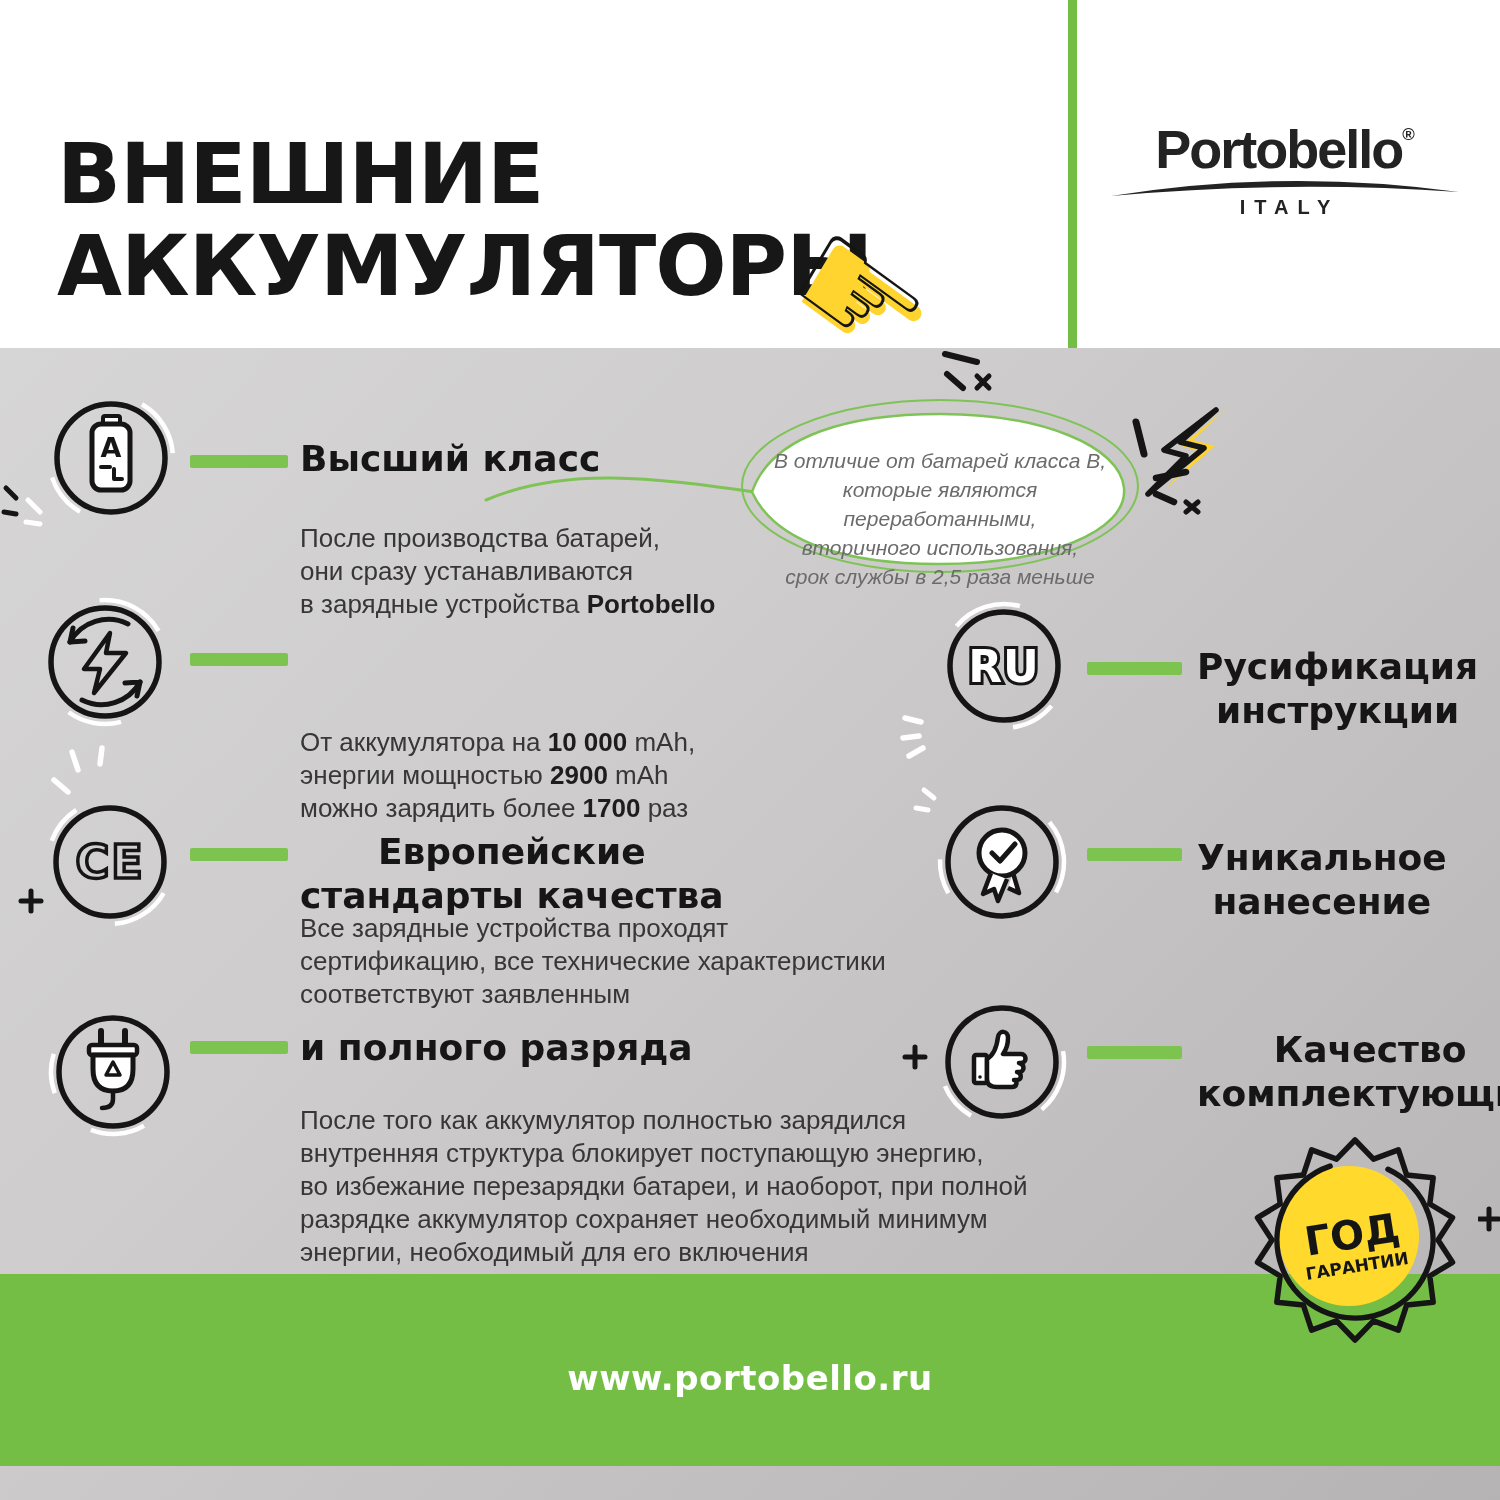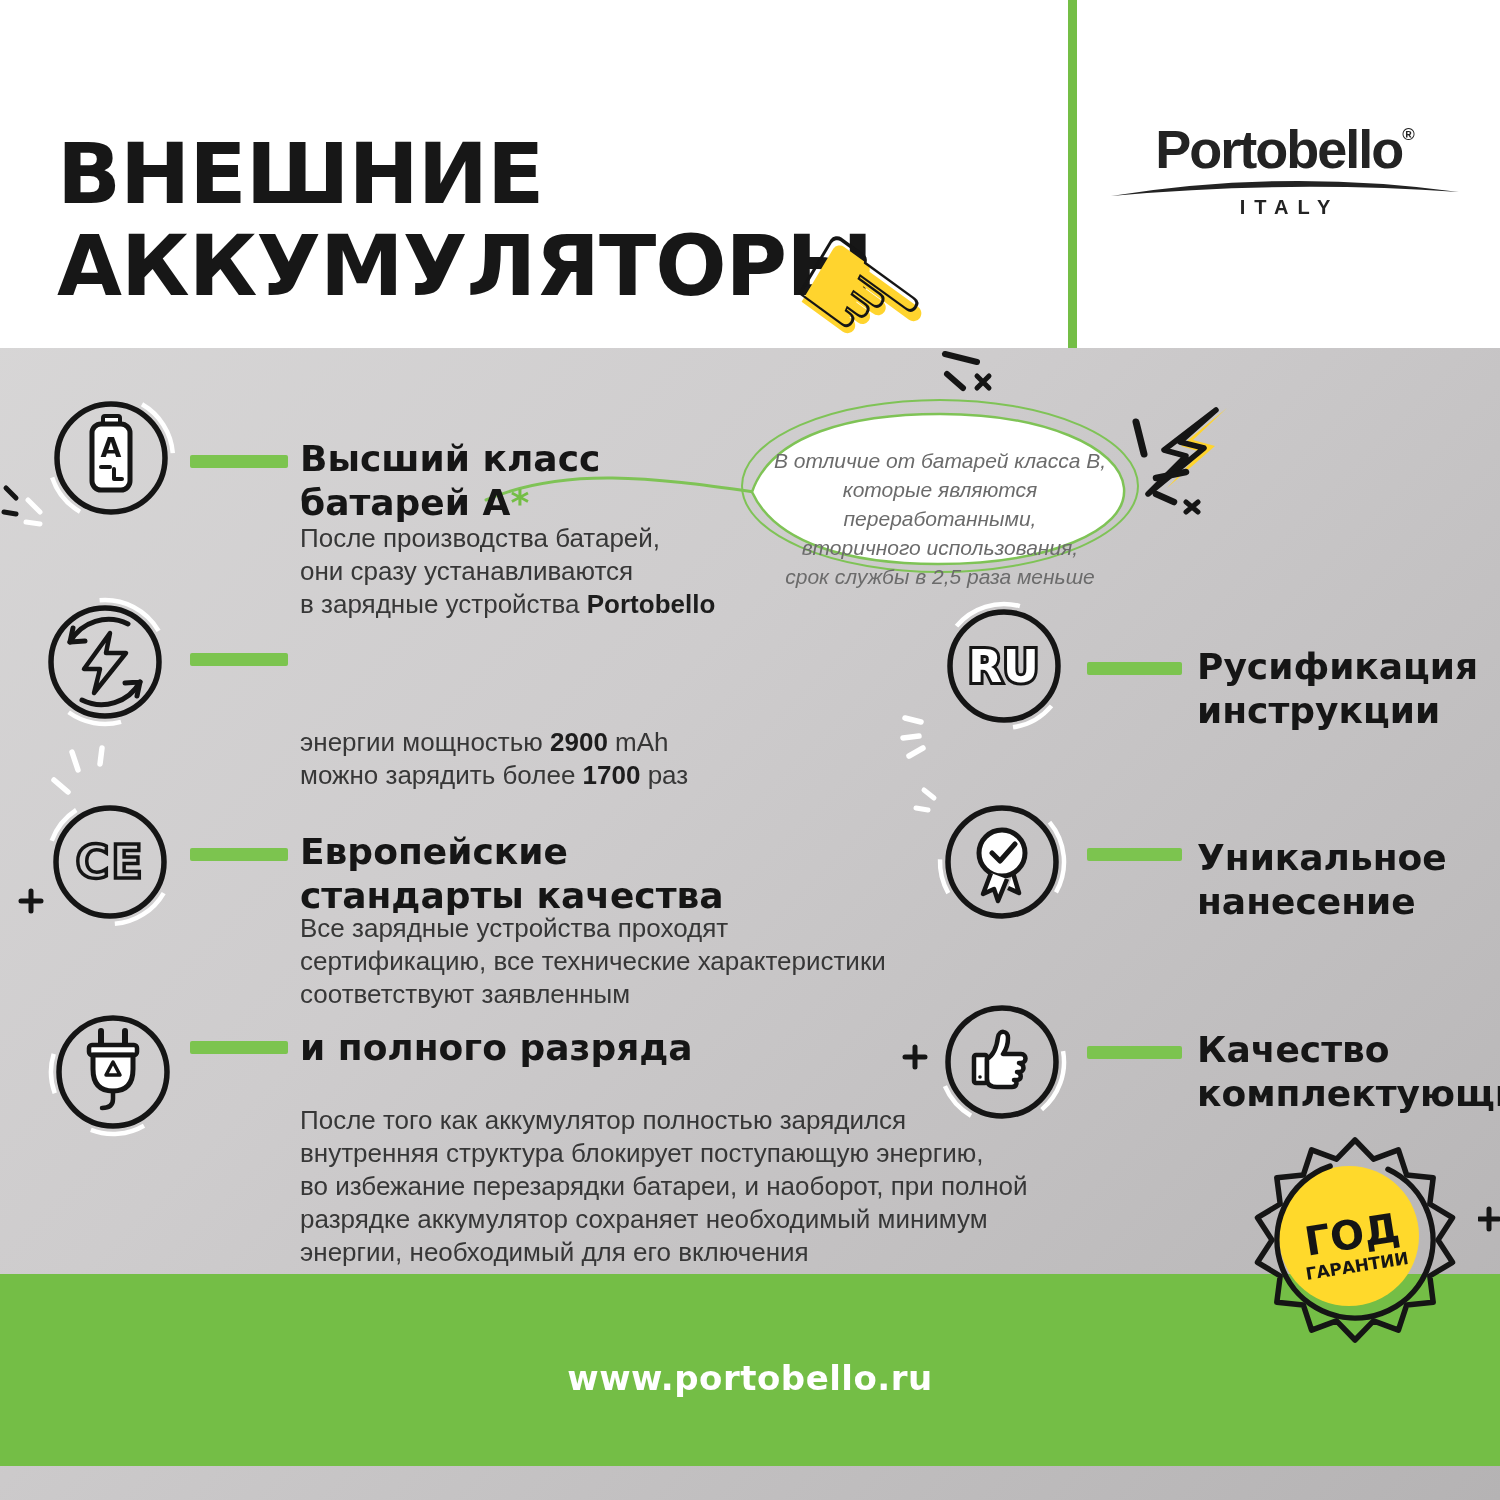--- a/index.html
+++ b/index.html
@@ -15,21 +15,21 @@
     font-weight:800;font-size:84px;line-height:92px;letter-spacing:-1px;color:#171717;margin-top:44px;}
   
   .logo{left:1100px;top:118px;width:370px;text-align:center;}
   .logo-brand{font-family:"Liberation Sans",sans-serif;font-weight:700;font-size:54px;
     letter-spacing:-2px;color:#232323;white-space:nowrap;}
   .logo-reg{font-size:17px;vertical-align:28px;letter-spacing:0;}
   .logo-swoosh{display:block;margin:-4px auto 0;}
   .logo-country{font-size:20px;font-weight:700;letter-spacing:9px;color:#232323;margin-top:-6px;padding-left:9px;}
   
   .dash{height:13px;border-radius:2px;}
-  .f-title{font-family:"DejaVu Sans",sans-serif;font-weight:700;font-size:36px;line-height:44px;color:#161616;}
+  .f-title{font-family:"DejaVu Sans",sans-serif;font-weight:700;font-size:36px;line-height:44px;color:#161616;text-align:center;}
   .f-body{font-size:26px;line-height:33px;color:#373737;}
   .f-body .b{font-weight:700;color:#1d1d1d;}
   .ast{font-weight:700;}
   
   .bubble-text{width:370px;text-align:center;font-style:italic;font-size:21px;line-height:29px;color:#6b6b6b;}
   
   .hand{left:778px;top:240px;width:220px;height:170px;transform:rotate(36deg);font-family:"DejaVu Sans",sans-serif;}
   .hand span{position:absolute;font-size:152px;line-height:152px;}
   .hand-y{left:8px;top:6px;}
   .hand-k{left:0;top:0;color:#151515;}
@@ -142,30 +142,30 @@
     <path d="M53 24 v14 M77 24 v14" stroke="#151515" stroke-width="6" stroke-linecap="round"></path>
     <rect x="41" y="38" width="48" height="10" rx="3" fill="#ffffff" stroke="#151515" stroke-width="4.5"></rect>
     <path d="M45 48 h40 v14 q0 22 -20 22 q-20 0 -20 -22 Z" fill="#ffffff" stroke="#151515" stroke-width="5" stroke-linejoin="round"></path>
     <path d="M58 68 l7 -13 l7 13 Z" fill="none" stroke="#151515" stroke-width="3.5" stroke-linejoin="round"></path>
     <path d="M65 84 v8 q0 9 -11 9" fill="none" stroke="#151515" stroke-width="4.5" stroke-linecap="round"></path>
   </svg>
 
   <div class="abs dash" style="left:190px;top:455px;width:98px;background:#7CC44F"></div>
   <div class="abs f-title" style="left:300px;top:437px">
     <div><span>Высший класс</span></div>
-    <div><span>батарей А</span><span class="ast" style="color:#74BE46">*</span></div>
   </div>
   <div class="abs f-body" style="left:300px;top:522px">
     <div><span>После производства батарей,</span></div>
     <div><span>они сразу устанавливаются</span></div>
     <div><span>в зарядные устройства </span><span class="b">Portobello</span></div>
   </div>
 
   <div class="abs dash" style="left:190px;top:653px;width:98px;background:#7CC44F"></div>
   <div class="abs f-body" style="left:300px;top:726px">
+    <div><span>От аккумулятора на </span><span class="b">10 000</span><span> mAh,</span></div>
     <div><span>энергии мощностью </span><span class="b">2900</span><span> mAh</span></div>
     <div><span>можно зарядить более </span><span class="b">1700</span><span> раз</span></div>
   </div>
 
   <div class="abs dash" style="left:190px;top:848px;width:98px;background:#7CC44F"></div>
   <div class="abs f-title" style="left:300px;top:830px">
     <div>Европейские</div>
     <div>стандарты качества</div>
   </div>
   <div class="abs f-body" style="left:300px;top:912px">

